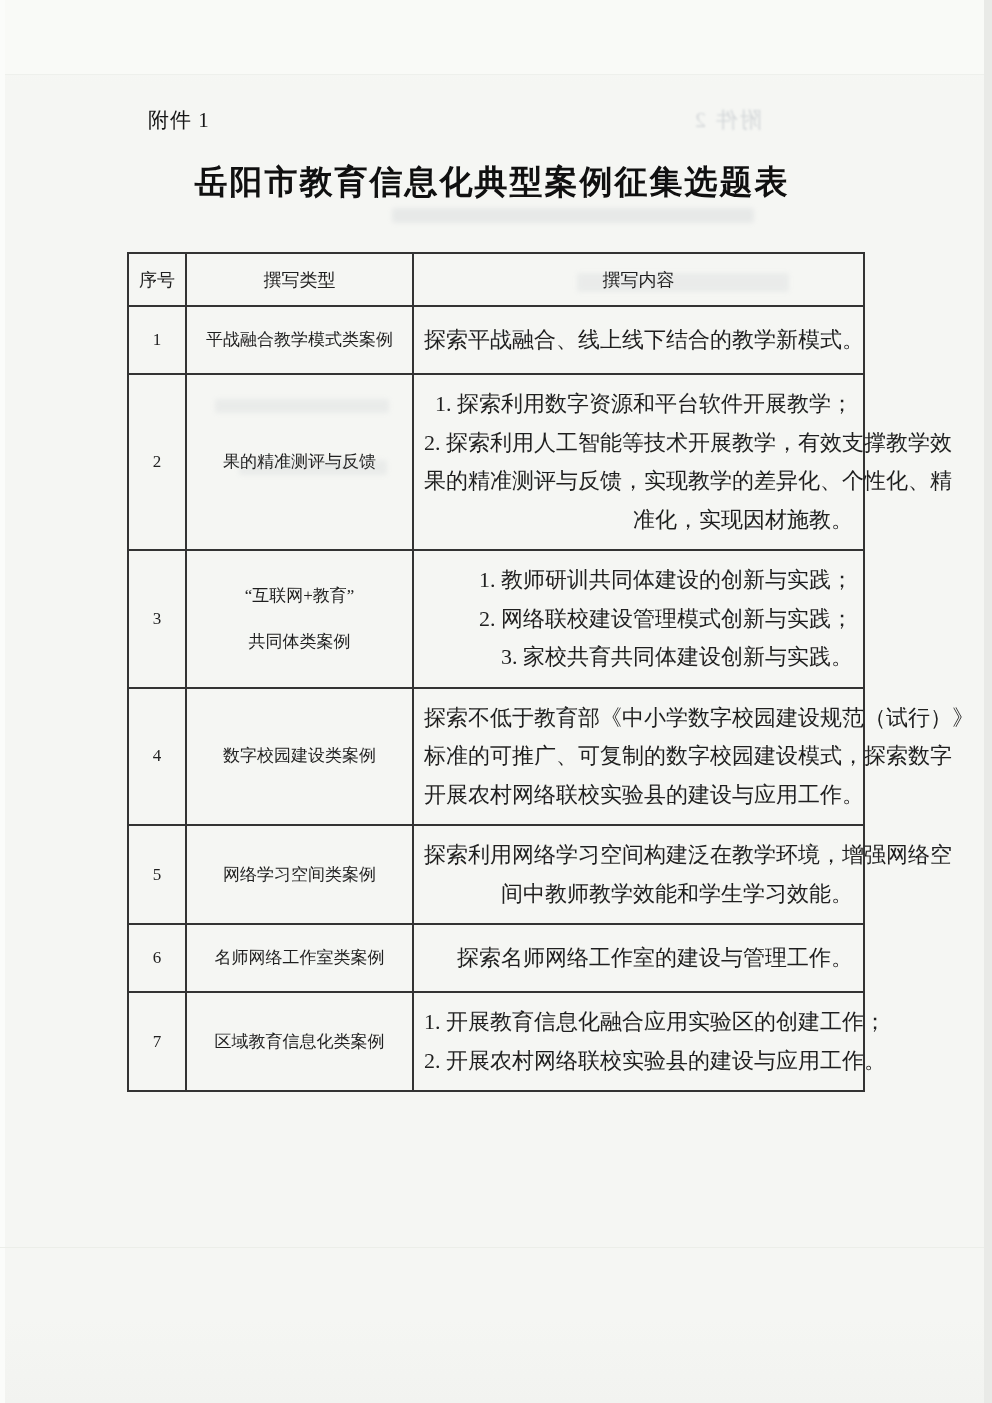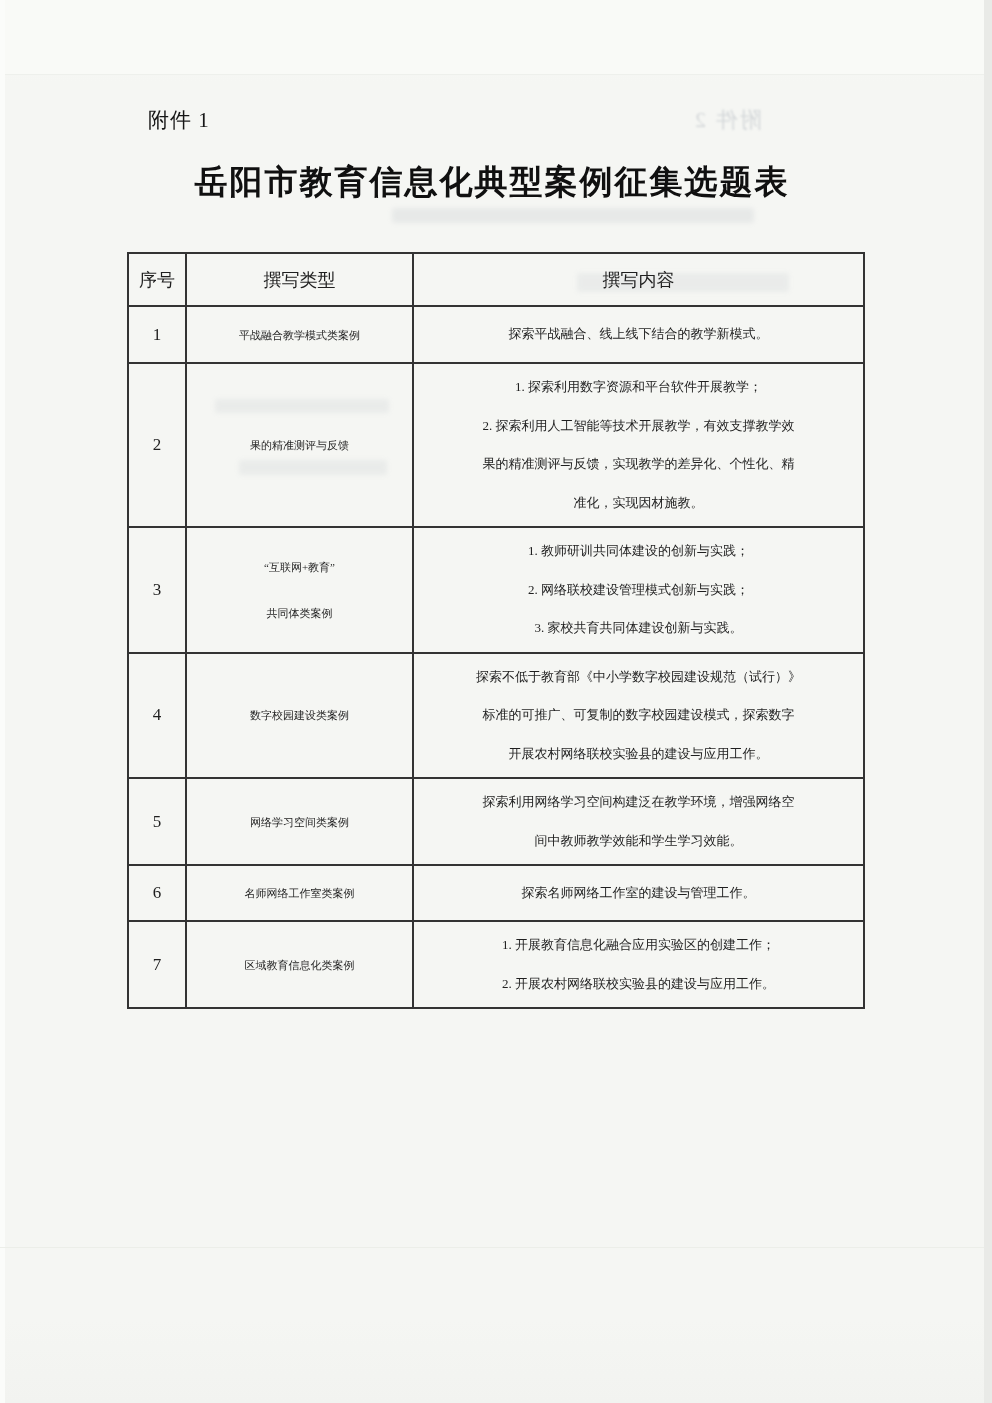--- a/index.html
+++ b/index.html
@@ -48,35 +48,35 @@
 
   table.topic{
     position:absolute;left:127px;top:252px;
     width:736px;border-collapse:collapse;table-layout:fixed;
     font-size:18px;color:var(--ink);
   }
   table.topic th,table.topic td{
     border:2px solid var(--line);
     font-weight:normal;
     vertical-align:middle;
-    padding:4px;
+    padding:10px;
   }
   thead tr{height:53px;}
   tbody tr:nth-child(1){height:57px;}
   tbody tr:nth-child(2){height:156px;}
   tbody tr:nth-child(3){height:119px;}
   tbody tr:nth-child(4){height:116px;}
   tbody tr:nth-child(5){height:78px;}
   tbody tr:nth-child(6){height:53px;}
   tbody tr:nth-child(7){height:79px;}
   th{text-align:center;font-size:18px;}
   td.c-index{text-align:center;font-size:17px;}
-  td.c-type{text-align:center;font-size:11px;border-radius:18px;}
+  td.c-type{text-align:center;font-size:17px;border-radius:18px;}
   td.c-type .line{line-height:46px;white-space:nowrap;}
-  td.c-content{text-align:center;padding-left:11px;padding-right:6px;font-size:13px;}
+  td.c-content{text-align:right;padding-left:11px;padding-right:6px;font-size:22px;}
   td.c-content .line{line-height:38.5px;white-space:nowrap;}
 </style>
 </head>
 <body style="--paper: #f5f6f3; --ink: #1f1f1f; --line: #333333; --ghost: #a9b0b8;">
 
 <div class="page">
 
   <div class="top-band"></div>
   <div class="left-sliver"></div>
   <div class="scan-line"></div>

